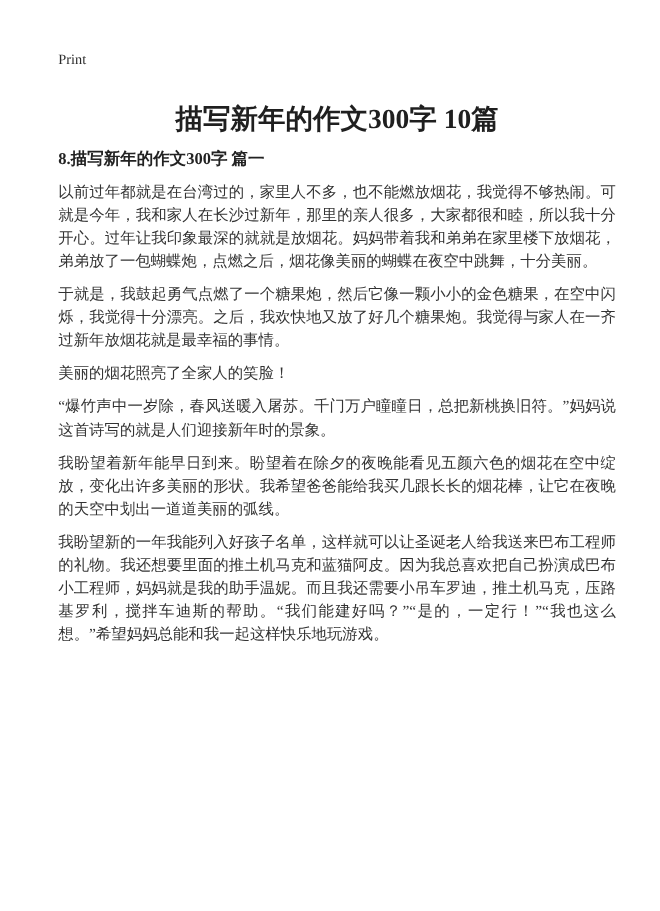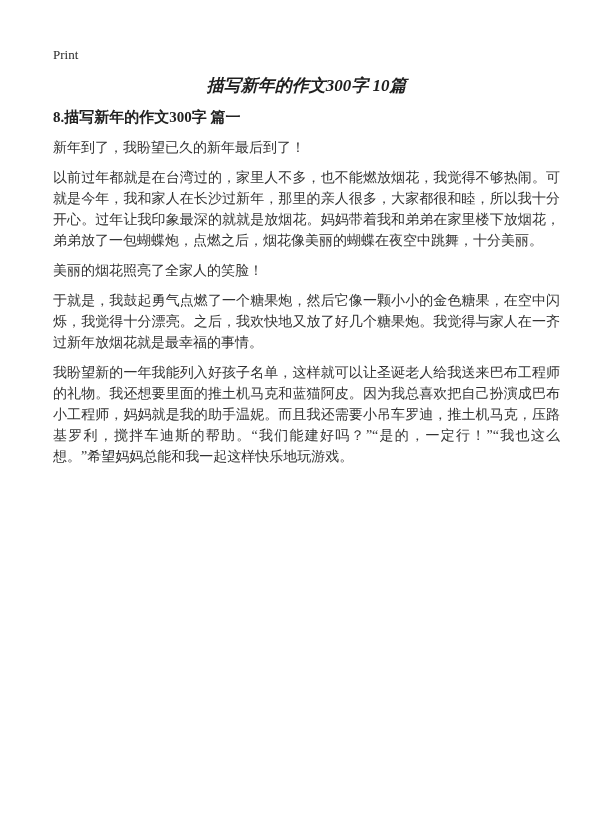--- a/index.html
+++ b/index.html
@@ -26,27 +26,26 @@
     line-height: 16px;
   }
   .print-link {
     font-size: 13px;
     color: #2b2b2b;
     text-decoration: none;
     cursor: pointer;
     font-family: "Liberation Serif", serif;
   }
   h1.doc-title {
-    font-size: 17px;
+    font-size: 25px;
     line-height: 1.2;
     font-weight: bold;
     text-align: center;
     color: #1f1f1f;
-    margin: 14px 0 10px 0;
-    font-style: italic;
+    margin: 32px 0 10px 0;
   }
   h2.section-heading {
     font-size: 15px;
     line-height: 1.3;
     font-weight: bold;
     color: #222222;
     margin: 12px 0 9px 0;
   }
   p.body-text {
     font-size: 14px;
@@ -64,21 +63,22 @@
 
   <div class="print-row">
     <a class="print-link">Print</a>
   </div>
 
   <h1 class="doc-title">描写新年的作文300字 10篇</h1>
 
 
   <h2 class="section-heading">8.描写新年的作文300字 篇一</h2>
 
-  <p class="body-text">新年到了，我盼望已久的新年最后到了！</p>
   <p class="body-text">以前过年都就是在台湾过的，家里人不多，也不能燃放烟花，我觉得不够热闹。可就是今年，我和家人在长沙过新年，那里的亲人很多，大家都很和睦，所以我十分开心。过年让我印象最深的就就是放烟花。妈妈带着我和弟弟在家里楼下放烟花，弟弟放了一包蝴蝶炮，点燃之后，烟花像美丽的蝴蝶在夜空中跳舞，十分美丽。</p>
+  <p class="body-text">于就是，我鼓起勇气点燃了一个糖果炮，然后它像一颗小小的金色糖果，在空中闪烁，我觉得十分漂亮。之后，我欢快地又放了好几个糖果炮。我觉得与家人在一齐过新年放烟花就是最幸福的事情。</p>
   <p class="body-text">美丽的烟花照亮了全家人的笑脸！</p>
-  <p class="body-text">于就是，我鼓起勇气点燃了一个糖果炮，然后它像一颗小小的金色糖果，在空中闪烁，我觉得十分漂亮。之后，我欢快地又放了好几个糖果炮。我觉得与家人在一齐过新年放烟花就是最幸福的事情。</p>
 
 
+  <p class="body-text">“爆竹声中一岁除，春风送暖入屠苏。千门万户瞳瞳日，总把新桃换旧符。”妈妈说这首诗写的就是人们迎接新年时的景象。</p>
+  <p class="body-text">我盼望着新年能早日到来。盼望着在除夕的夜晚能看见五颜六色的烟花在空中绽放，变化出许多美丽的形状。我希望爸爸能给我买几跟长长的烟花棒，让它在夜晚的天空中划出一道道美丽的弧线。</p>
   <p class="body-text">我盼望新的一年我能列入好孩子名单，这样就可以让圣诞老人给我送来巴布工程师的礼物。我还想要里面的推土机马克和蓝猫阿皮。因为我总喜欢把自己扮演成巴布小工程师，妈妈就是我的助手温妮。而且我还需要小吊车罗迪，推土机马克，压路基罗利，搅拌车迪斯的帮助。“我们能建好吗？”“是的，一定行！”“我也这么想。”希望妈妈总能和我一起这样快乐地玩游戏。</p>
 
 </div>
 
 </body></html>

